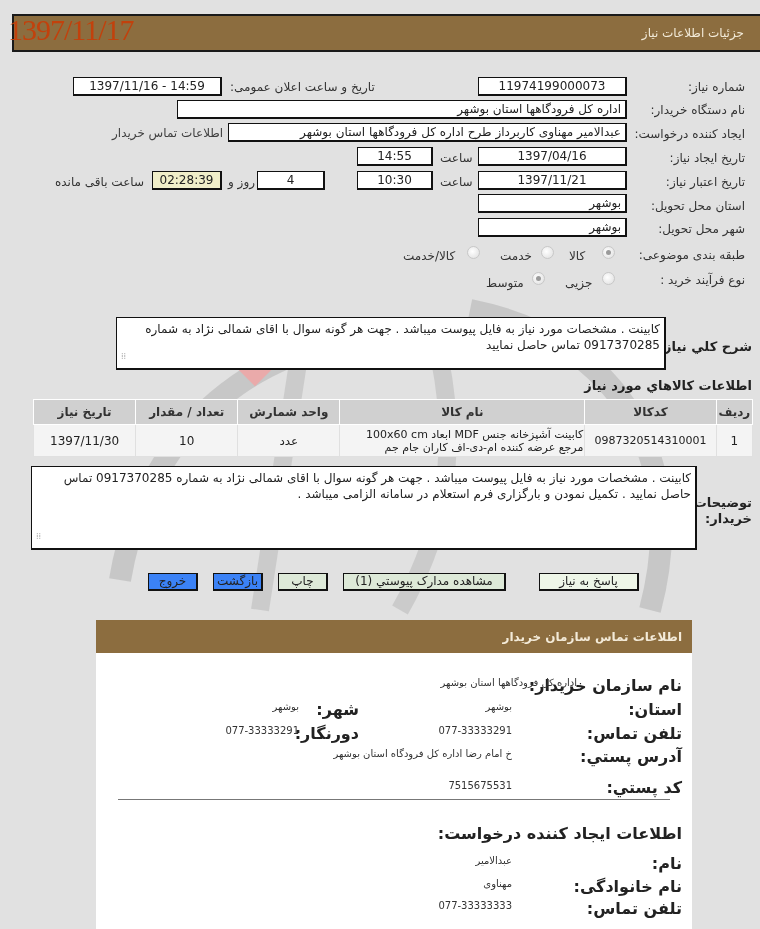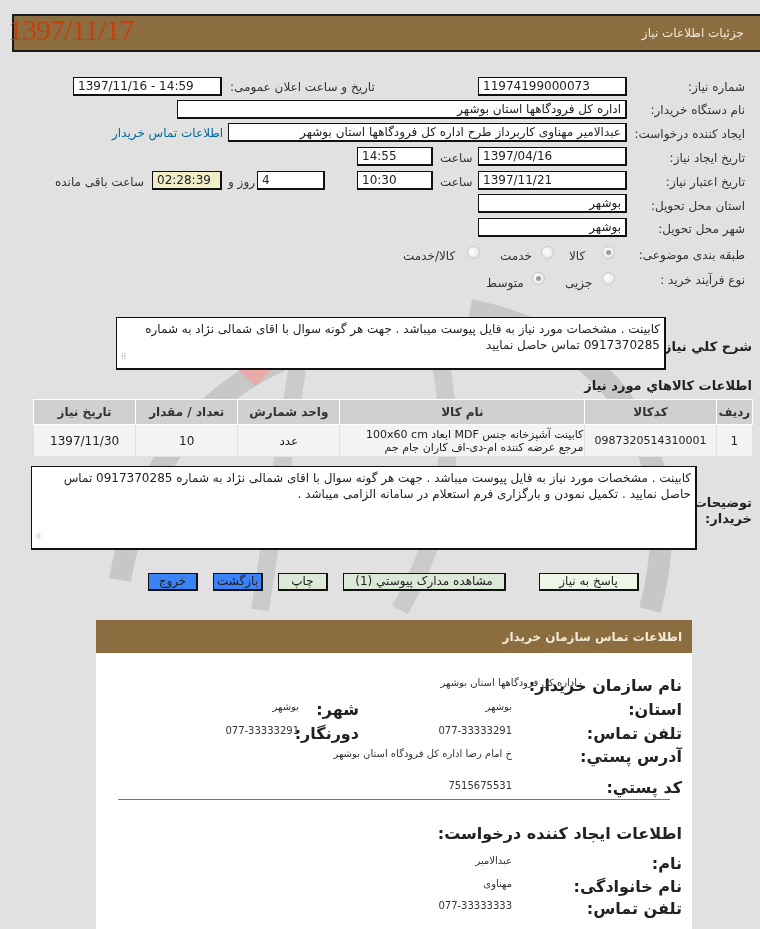--- a/index.html
+++ b/index.html
@@ -21,24 +21,24 @@
     font-size: 30px; color: #c2410c; letter-spacing: -1px; line-height: 40px;
   }
   .header-title {
     right: 16px; top: 26px; color: #f2ead8; font-size: 12px;
   }
   .label { font-size: 12px; color: #333; white-space: nowrap; direction: rtl; }
   .box {
     background: #fff; border: 1px solid #111; border-right-width: 2px; border-bottom-width: 2px;
     font-size: 12px; line-height: 16px; white-space: nowrap; overflow: hidden; padding: 0 4px;
   }
-  .box.center { }
+  .box.center { text-align: center; }
   .box.rtl { direction: rtl; text-align: right; }
   .box.timer { background: #f0eec9; }
-  .link { color: #0369a1; font-size: 12px; white-space: nowrap; }
+  .link { color: #404040; font-size: 12px; white-space: nowrap; }
   .radio {
     width: 13px; height: 13px; border-radius: 50%;
     border: 1px solid #c8c8c8; background: radial-gradient(circle at 40% 40%, #fff, #ddd);
   }
   .radio.on::after {
     content: ""; position: absolute; left: 3px; top: 3px; width: 5px; height: 5px;
     border-radius: 50%; background: #9a9a9a;
   }
   .bold-label { font-weight: bold; font-size: 13px; color: #222; white-space: nowrap; direction: rtl; }
   .textarea {

